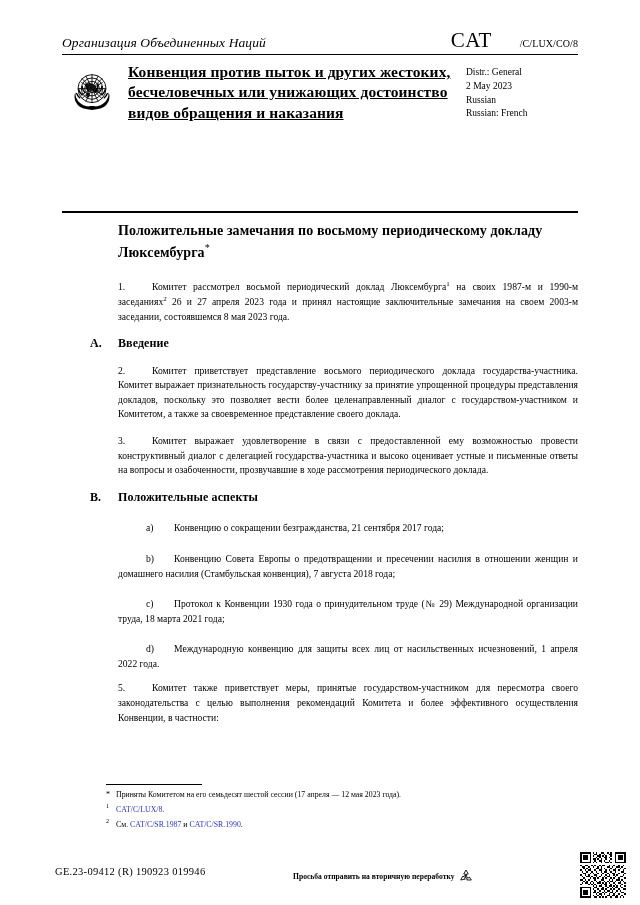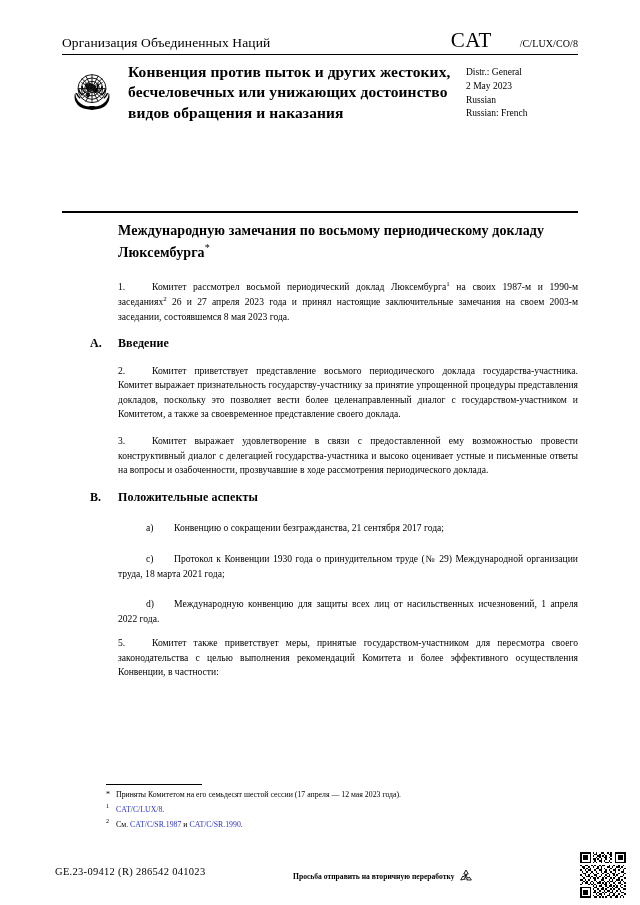--- a/index.html
+++ b/index.html
@@ -32,20 +32,21 @@
     display: flex;
     align-items: flex-end;
     justify-content: space-between;
     padding-bottom: 2px;
   }
   .org-name {
     font-size: 13.5px;
     letter-spacing: 0.1px;
     line-height: 1.1;
     white-space: nowrap;
+    font-style: italic;
   }
   .symbol-wrap {
     display: flex;
     align-items: baseline;
     white-space: nowrap;
   }
   .symbol-main {
     font-size: 21px;
     letter-spacing: 0.4px;
     line-height: 1;
@@ -80,20 +81,21 @@
     flex: 1 1 auto;
     padding-left: 8px;
     padding-right: 6px;
   }
   .title-main h1 {
     margin: 0;
     font-size: 15.5px;
     font-weight: bold;
     line-height: 1.32;
     letter-spacing: 0.1px;
+    text-decoration: underline;
   }
   .distr-block {
     flex: 0 0 112px;
     width: 112px;
     font-size: 9.5px;
     line-height: 1.45;
     padding-top: 4px;
   }
   .distr-block div { white-space: nowrap; }
 
@@ -300,56 +302,57 @@
         <div>Russian: French</div>
       </div>
     </div>
   </div>
 
   <div class="rule-thick"></div>
 
   <div class="content">
 
 
-    <div class="doc-title"><span>Международную замечания по восьмому периодическому докладу Люксембурга</span><span class="star">*</span></div>
+    <div class="doc-title"><span>Положительные замечания по восьмому периодическому докладу Люксембурга</span><span class="star">*</span></div>
 
     <p class="para"><span class="num">1.</span><span>Комитет рассмотрел восьмой периодический доклад Люксембурга</span><sup>1</sup><span> на своих 1987-м и 1990-м заседаниях</span><sup>2</sup><span> 26 и 27 апреля 2023 года и принял настоящие заключительные замечания на своем 2003-м заседании, состоявшемся 8 мая 2023 года.</span></p>
 
     <h2 class="section"><span class="sec-letter">A.</span><span>Введение</span></h2>
 
     <p class="para"><span class="num">2.</span><span>Комитет приветствует представление восьмого периодического доклада государства-участника. Комитет выражает признательность государству-участнику за принятие упрощенной процедуры представления докладов, поскольку это позволяет вести более целенаправленный диалог с государством-участником и Комитетом, а также за своевременное представление своего доклада.</span></p>
 
     <p class="para"><span class="num">3.</span><span>Комитет выражает удовлетворение в связи с предоставленной ему возможностью провести конструктивный диалог с делегацией государства-участника и высоко оценивает устные и письменные ответы на вопросы и озабоченности, прозвучавшие в ходе рассмотрения периодического доклада.</span></p>
 
     <h2 class="section"><span class="sec-letter">B.</span><span>Положительные аспекты</span></h2>
 
 
     <p class="subpara"><span class="letter">a)</span><span>Конвенцию о сокращении безгражданства, 21 сентября 2017 года;</span></p>
 
+    <p class="subpara"><span class="letter">b)</span><span>Конвенцию Совета Европы о предотвращении и пресечении насилия в отношении женщин и домашнего насилия (Стамбульская конвенция), 7 августа 2018 года;</span></p>
 
     <p class="subpara"><span class="letter">c)</span><span>Протокол к Конвенции 1930 года о принудительном труде (№ 29) Международной организации труда, 18 марта 2021 года;</span></p>
 
     <p class="subpara"><span class="letter">d)</span><span>Международную конвенцию для защиты всех лиц от насильственных исчезновений, 1 апреля 2022 года.</span></p>
 
     <p class="para"><span class="num">5.</span><span>Комитет также приветствует меры, принятые государством-участником для пересмотра своего законодательства с целью выполнения рекомендаций Комитета и более эффективного осуществления Конвенции, в частности:</span></p>
 
   </div>
 
   <div class="footnotes">
     <div class="fn-rule"></div>
 
     <div class="fn"><span class="mark star">*</span><span>Приняты Комитетом на его семьдесят шестой сессии (17 апреля — 12 мая 2023 года).</span></div>
 
     <div class="fn"><span class="mark">1</span><a class="link" href="#">CAT/C/LUX/8</a><span>.</span></div>
 
     <div class="fn"><span class="mark">2</span><span>См. </span><a class="link" href="#">CAT/C/SR.1987</a><span> и </span><a class="link" href="#">CAT/C/SR.1990</a><span>.</span></div>
   </div>
 
   <div class="footer">
-    <div class="ge-number">GE.23-09412  (R)  286542  041023</div>
+    <div class="ge-number">GE.23-09412  (R)  190923  019946</div>
 
     <div class="recycle-note">
       <span>Просьба отправить на вторичную переработку</span>
       <span class="recycle-icon">
         <svg viewBox="0 0 24 24" width="16" height="16" aria-hidden="true">
           <g fill="none" stroke="#000" stroke-width="1.3" stroke-linejoin="round">
             <path d="M12 3 L15.4 9 L12.9 9 L12.9 12 L11.1 12 L11.1 9 L8.6 9 Z"></path>
             <path d="M4 18 L7.4 12 L9 13.2 L10.2 11 L11.8 12 L9.6 15.6 L11 16.6 Z"></path>
             <path d="M20 18 L13.2 18 L14.2 16.2 L11.6 14.8 L12.6 13.2 L16 15 L16.9 13.4 Z"></path>
           </g>

